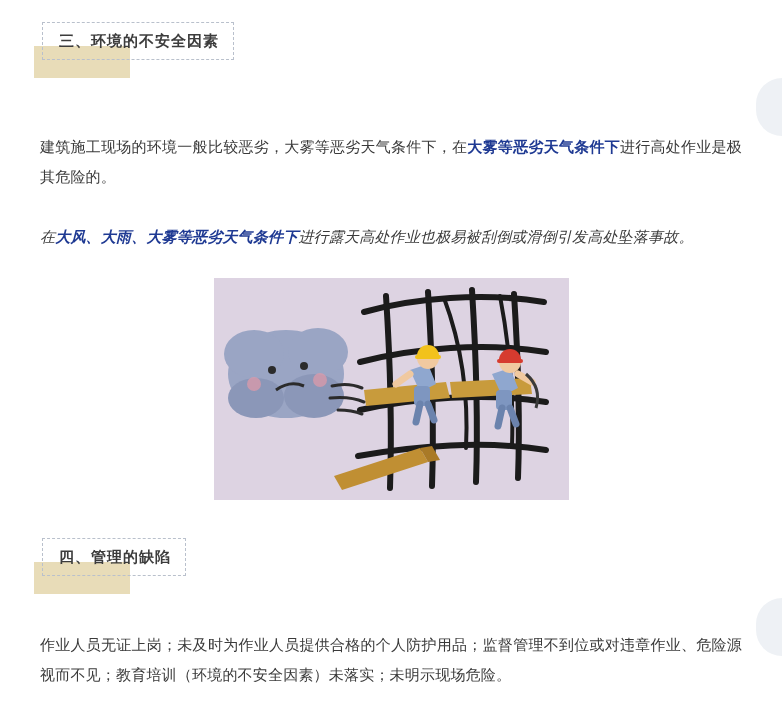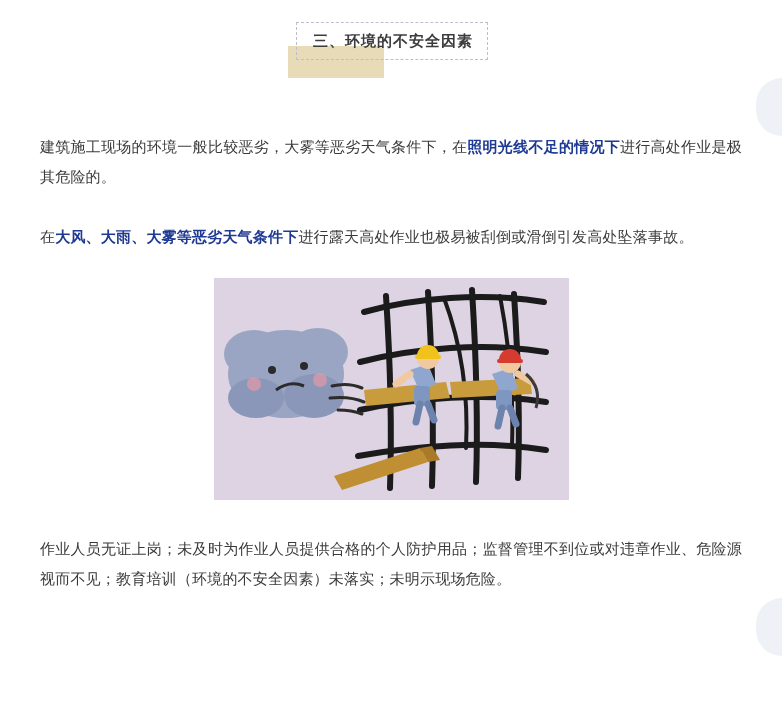--- a/index.html
+++ b/index.html
@@ -67,37 +67,36 @@
     height: 32px;
     background: #e8dcb8;
     z-index: 1;
   }
 
   .heading-wrap {
     padding-top: 22px;
     padding-left: 2px;
     height: 58px;
     box-sizing: content-box;
-    text-align: center;
   }
 
   .body-text {
     font-size: 15px;
     line-height: 30px;
     color: #3a3a3a;
     letter-spacing: 0.2px;
     text-align: justify;
   }
   .body-text b, .hl {
     font-weight: bold;
     color: #1f3a93;
   }
 
   .p1 { margin: 52px 0 0 0; }
-  .p2 { margin: 30px 0 0 0; }
+  .p2 { margin: 30px 0 0 0; font-style: italic; }
 
   .figure {
     margin: 26px auto 0 auto;
     width: 355px;
     height: 222px;
     background: #ddd3e2;
     position: relative;
     overflow: hidden;
   }
 
@@ -122,21 +121,21 @@
   <div class="heading-wrap">
     <div class="section-heading">
       <div class="tan-block"></div>
       <div class="dashed-box">
         <span class="heading-text">三、环境的不安全因素</span>
       </div>
     </div>
   </div>
 
   <p class="body-text p1">
-    <span>建筑施工现场的环境一般比较恶劣，大雾等恶劣天气条件下，在</span><b class="hl">照明光线不足的情况下</b><span>进行高处作业是极其危险的。</span>
+    <span>建筑施工现场的环境一般比较恶劣，大雾等恶劣天气条件下，在</span><b class="hl">大雾等恶劣天气条件下</b><span>进行高处作业是极其危险的。</span>
   </p>
 
   <p class="body-text p2">
     <span>在</span><b class="hl">大风、大雨、大雾等恶劣天气条件下</b><span>进行露天高处作业也极易被刮倒或滑倒引发高处坠落事故。</span>
   </p>
 
   <div class="figure">
     <span class="sr-only">卡通插图：乌云大风中两名戴安全帽的工人在脚手架上高处作业，木板被风吹翻</span>
     <svg width="355" height="222" viewBox="0 0 355 222" xmlns="http://www.w3.org/2000/svg">
       <rect x="0" y="0" width="355" height="222" fill="#ddd3e2"></rect>
@@ -206,18 +205,26 @@
         <rect x="283" y="81" width="26" height="4" rx="2" fill="#d63b2f"></rect>
         <path d="M304,96 l14,8" stroke="#f0c9a0" stroke-width="7" stroke-linecap="round"></path>
         <path d="M288,130 l-4,18" stroke="#6b83ad" stroke-width="7" stroke-linecap="round"></path>
         <path d="M296,130 l6,16" stroke="#6b83ad" stroke-width="7" stroke-linecap="round"></path>
 
         <path d="M312,96 q16,14 10,34" stroke="#3a3a3a" stroke-width="3" fill="none"></path>
       </g>
     </svg>
   </div>
 
+  <div class="heading-wrap" style="padding-top:38px;">
+    <div class="section-heading">
+      <div class="tan-block"></div>
+      <div class="dashed-box">
+        <span class="heading-text">四、管理的缺陷</span>
+      </div>
+    </div>
+  </div>
 
   <p class="body-text p3">
     <span>作业人员无证上岗；未及时为作业人员提供合格的个人防护用品；监督管理不到位或对违章作业、危险源视而不见；教育培训（环境的不安全因素）未落实；未明示现场危险。</span>
   </p>
 
 </div>
 
 </body></html>

